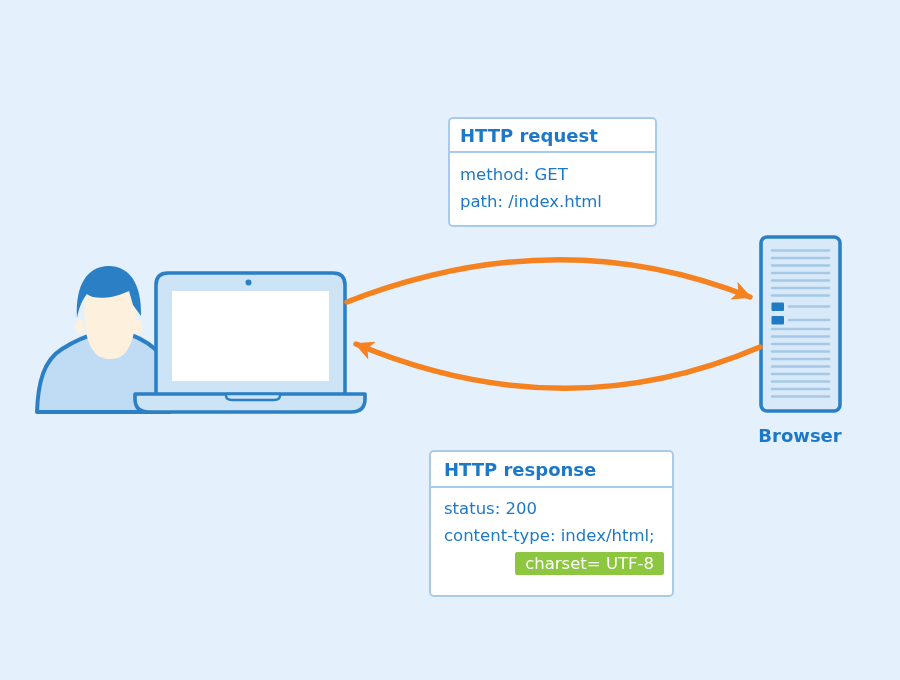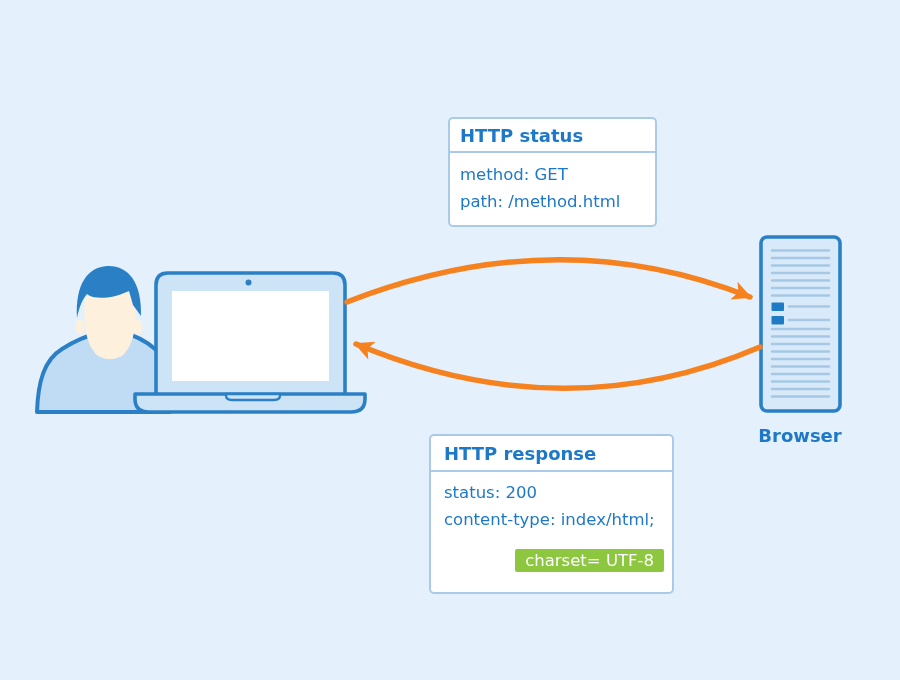--- a/index.html
+++ b/index.html
@@ -42,27 +42,27 @@
     border-bottom:2px solid var(--box-border,#a9cbe9);
     white-space:nowrap;
   }
   .box-body{
     padding:8px 20px 10px 10px;
     font-size:16.5px;
     line-height:27px;
   }
   .box-line{white-space:nowrap;}
   #request-box{left:448px;top:117px;width:209px;}
-  #response-box{left:429px;top:434px;width:245px;}
+  #response-box{left:429px;top:450px;width:245px;}
   #response-box .box-title{padding:7px 13px 6px 13px;}
   #response-box .box-body{padding:7px 8px 20px 13px;}
   .highlight-badge{
     display:block;
     width:max-content;
-    margin:16px 0 0 auto;
+    margin:3px 0 0 auto;
     background:var(--green,#8dc63f);
     color:#ffffff;
     padding:0 10px;
     line-height:23px;
     font-size:16.5px;
     border-radius:2px;
     white-space:nowrap;
   }
 
   
@@ -148,24 +148,24 @@
       </g>
       <rect class="led" x="771.5" y="302.5" width="12.5" height="8.5" rx="1"></rect>
       <rect class="led" x="771.5" y="316" width="12.5" height="8.5" rx="1"></rect>
     </g>
 
     <path class="arrow" d="M 347,302 Q 557,220 750,297" marker-end="url(#arrowhead)"></path>
     <path class="arrow" d="M 760,347 Q 564,431 356,344" marker-end="url(#arrowhead)"></path>
   </svg>
 
   <div class="box" id="request-box">
-    <div class="box-title">HTTP status</div>
+    <div class="box-title">HTTP request</div>
     <div class="box-body">
       <div class="box-line">method: GET</div>
-      <div class="box-line">path: /method.html</div>
+      <div class="box-line">path: /index.html</div>
     </div>
   </div>
 
   <div class="box" id="response-box">
     <div class="box-title">HTTP response</div>
     <div class="box-body">
       <div class="box-line">status: 200</div>
       <div class="box-line">content-type: index/html;</div>
       <span class="highlight-badge">charset= UTF-8</span>
     </div>

